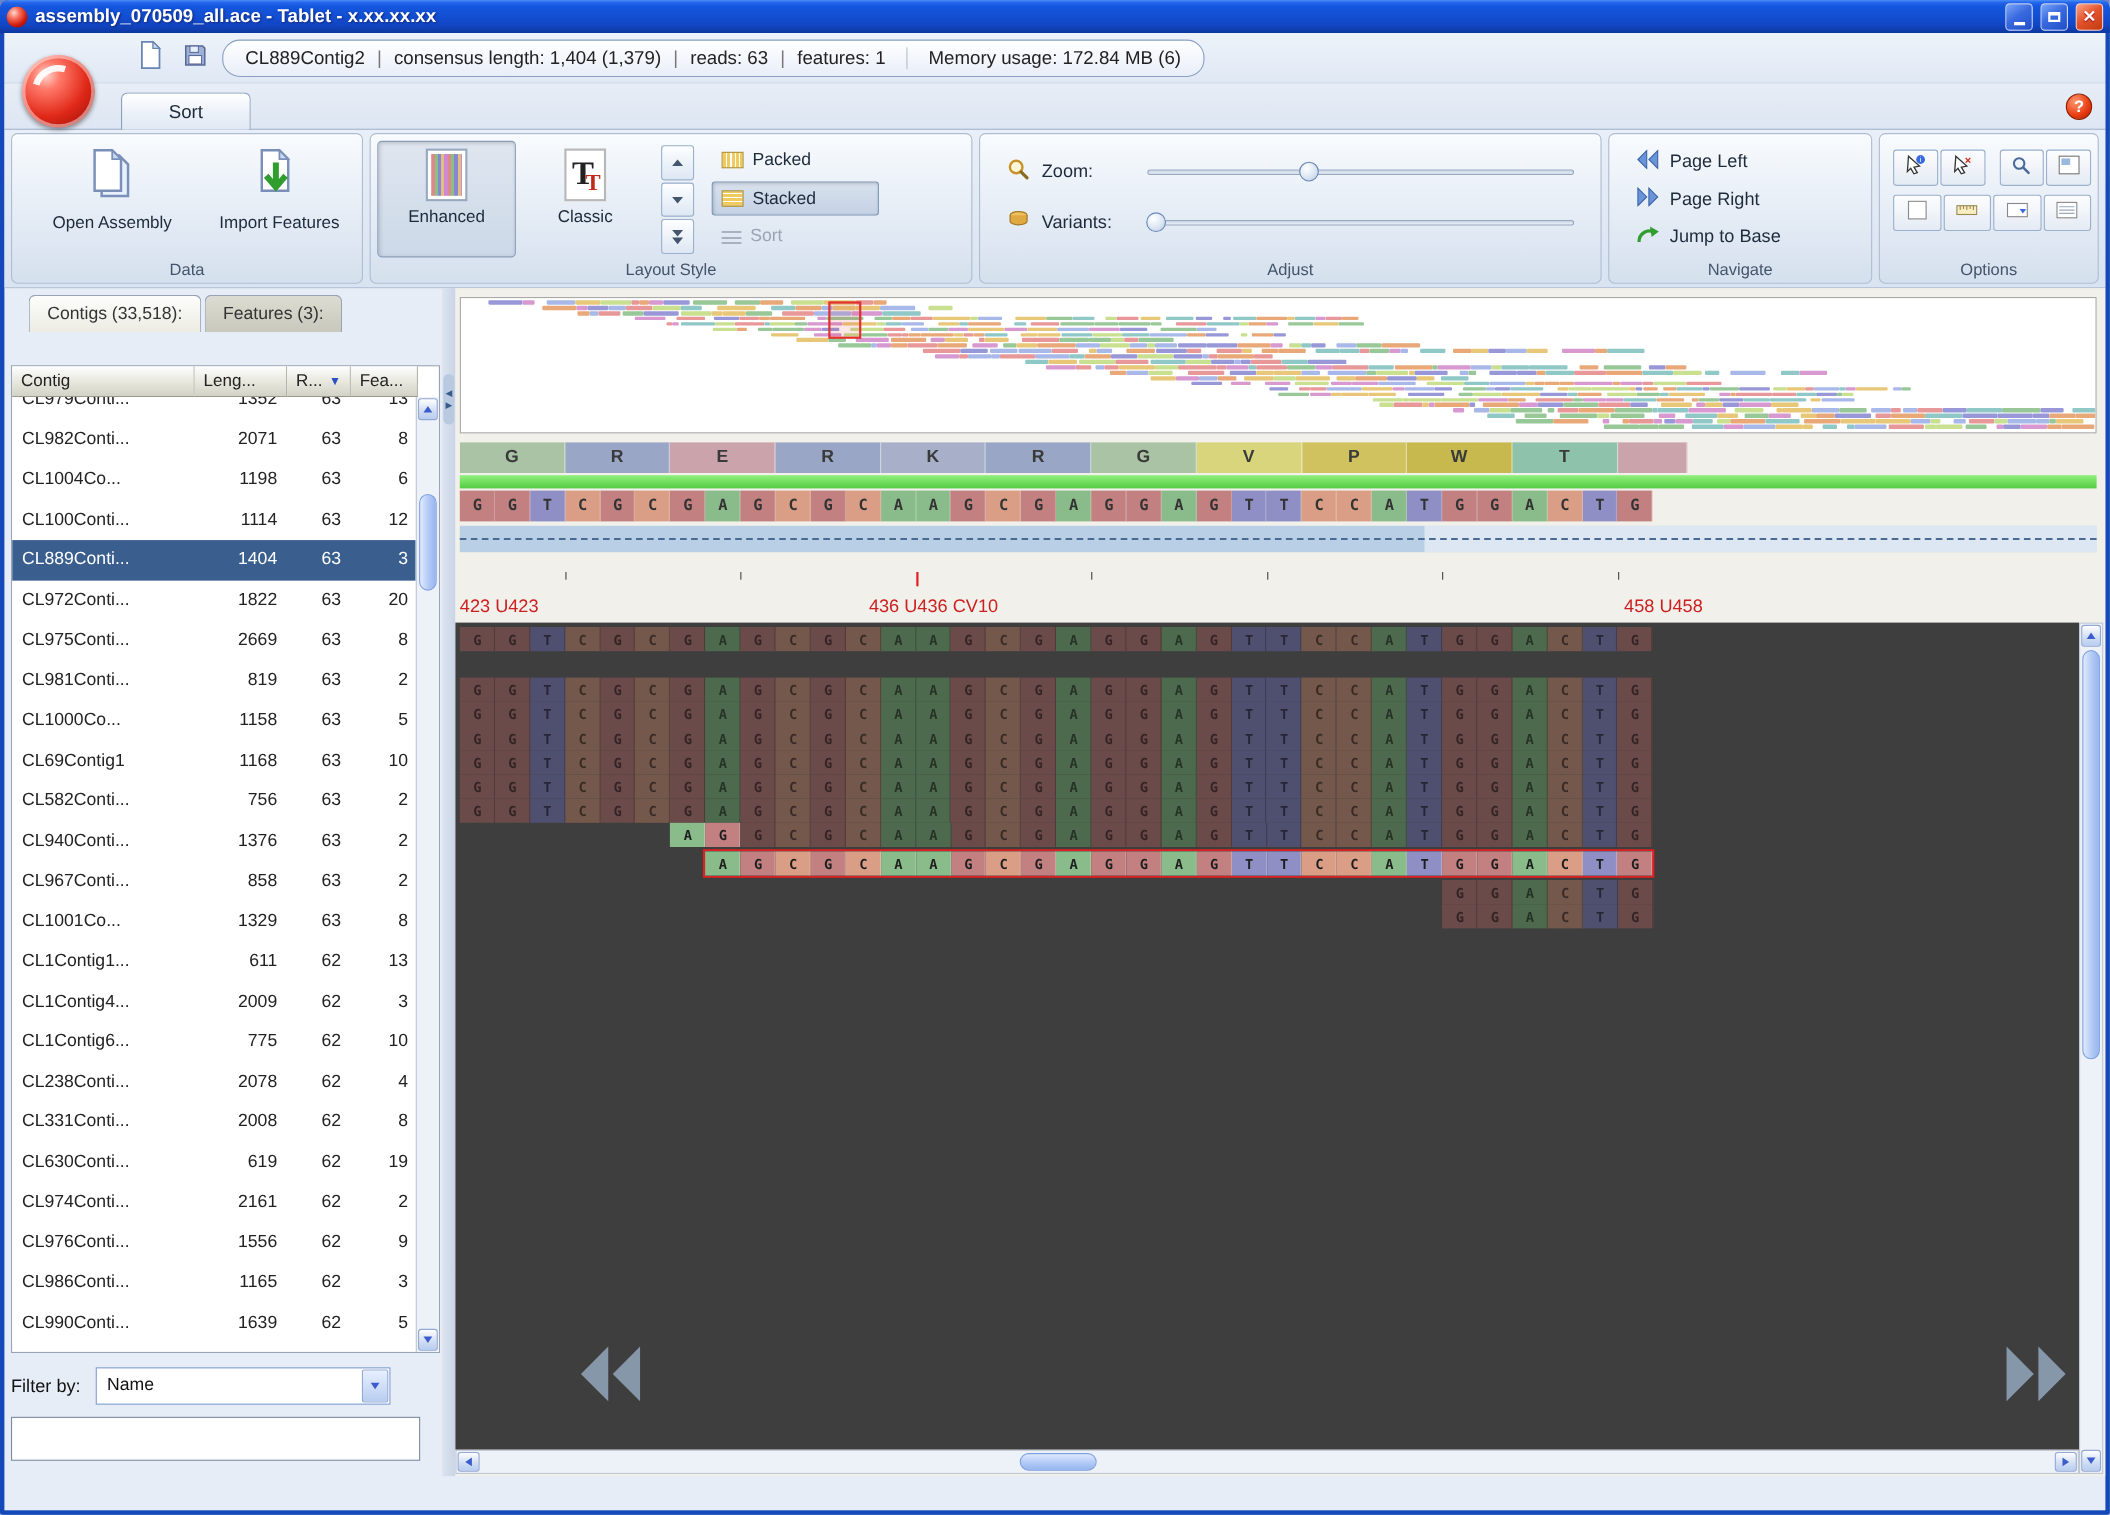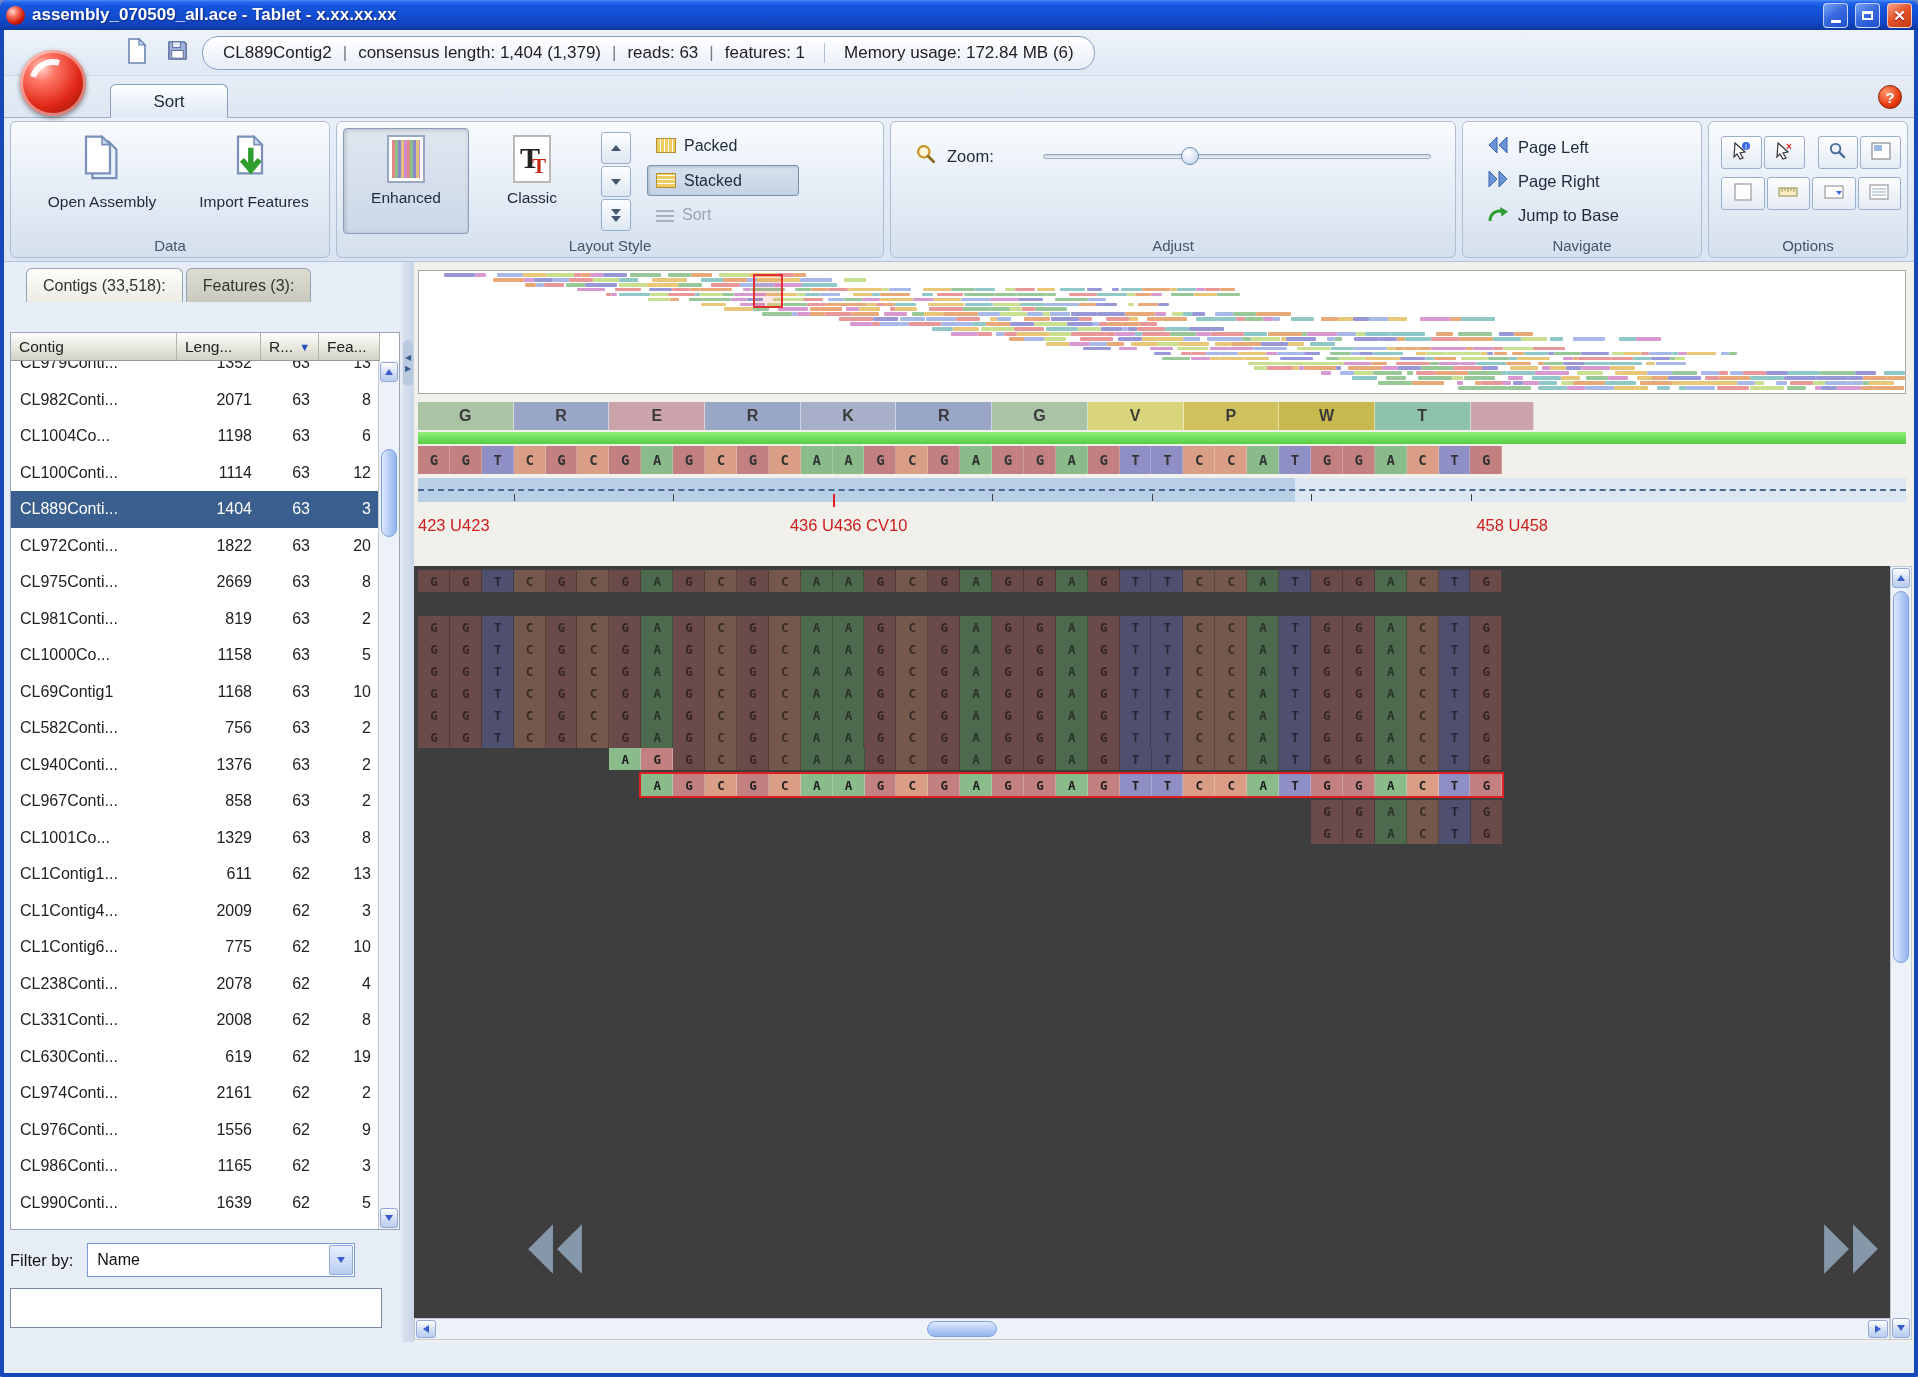--- a/index.html
+++ b/index.html
@@ -135,21 +135,21 @@
 
   .protein-row{position:absolute;left:4px;top:140px;height:28px;display:flex;overflow:hidden;width:1130px;}
   .pcell{height:100%;flex:none;display:flex;align-items:center;justify-content:center;font-size:16px;font-weight:bold;color:#3a3a3a;border-right:1px solid rgba(255,255,255,.5);}
   .greenbar{position:absolute;left:4px;top:170px;width:1488px;height:12px;background:linear-gradient(#90f07c,#55cc44);}
   .consensus-row{position:absolute;left:4px;top:184px;height:28px;display:flex;}
   .ntcell{width:var(--colw);flex:none;display:flex;align-items:center;justify-content:center;font-family:"DejaVu Sans Mono",monospace;font-weight:bold;font-size:14px;color:#333;box-shadow:inset -1px 0 rgba(255,255,255,.22);}
   .bluebar{position:absolute;left:4px;top:216px;width:1488px;height:24px;background:#b9cfe6;}
   .bluebar .dash{position:absolute;left:0;right:0;top:11px;border-top:2px dashed #4a6a92;}
   .bluebar .lighter{position:absolute;left:877px;right:0;top:0;bottom:0;background:rgba(255,255,255,.5);}
 
-  .ruler{position:absolute;left:4px;top:232px;width:1130px;height:58px;}
+  .ruler{position:absolute;left:4px;top:258px;width:1130px;height:58px;}
   .tick{position:absolute;top:0;width:1px;height:7px;background:#444;}
   .tick.red{width:2px;height:13px;background:#dd2020;}
   .rlabel{position:absolute;top:22px;font-size:16.5px;color:#cc2020;white-space:nowrap;}
 
   .reads-panel{position:absolute;left:0;top:304px;width:1476px;height:752px;background:#3e3e3e;overflow:hidden;}
   .read-row{position:absolute;height:22px;display:flex;}
   .read-row .ntcell{height:22px;font-size:12.5px;box-shadow:inset -1px 0 rgba(0,0,0,.22);}
   .read-row .dim{color:rgba(0,0,0,.52);}
   .read-row .bright{color:#1e1e1e;box-shadow:inset -1px 0 rgba(255,255,255,.25);}
   .read-row.selected{box-shadow:0 0 0 2px #e02020;}
@@ -310,20 +310,33 @@
             <span>
               <svg width="22" height="22" viewBox="0 0 20 20">
                   <circle cx="8" cy="8" r="5.2" fill="#fdf6d8" stroke="#c89428" stroke-width="2"></circle>
                   <line x1="12" y1="12" x2="17" y2="17" stroke="#8a6a20" stroke-width="2.6" stroke-linecap="round"></line>
                 </svg>
             </span>
             <span class="slabel">Zoom:</span>
             <div class="slider">
               <div class="track"></div>
               <div class="thumb" id="zoom-thumb" style="left: 38%;"></div>
+            </div>
+          </div>
+          <div class="slider-row">
+            <span>
+              <svg width="22" height="22" viewBox="0 0 20 20">
+                  <ellipse cx="10" cy="6" rx="7" ry="3" fill="#f0c060" stroke="#a07820"></ellipse>
+                  <path d="M3 6v5c0 1.7 3.1 3 7 3s7-1.3 7-3V6" fill="#e0a840" stroke="#a07820"></path>
+                </svg>
+            </span>
+            <span class="slabel">Variants:</span>
+            <div class="slider">
+              <div class="track"></div>
+              <div class="thumb" id="variants-thumb" style="left: 2%;"></div>
             </div>
           </div>
         </div>
         <div class="rg-label">Adjust</div>
       </div>
 
       <div class="rgroup g-navigate">
         <div class="rg-content">
           <div class="nav-btn">
             <span><svg width="22" height="18" viewBox="0 0 22 18">

